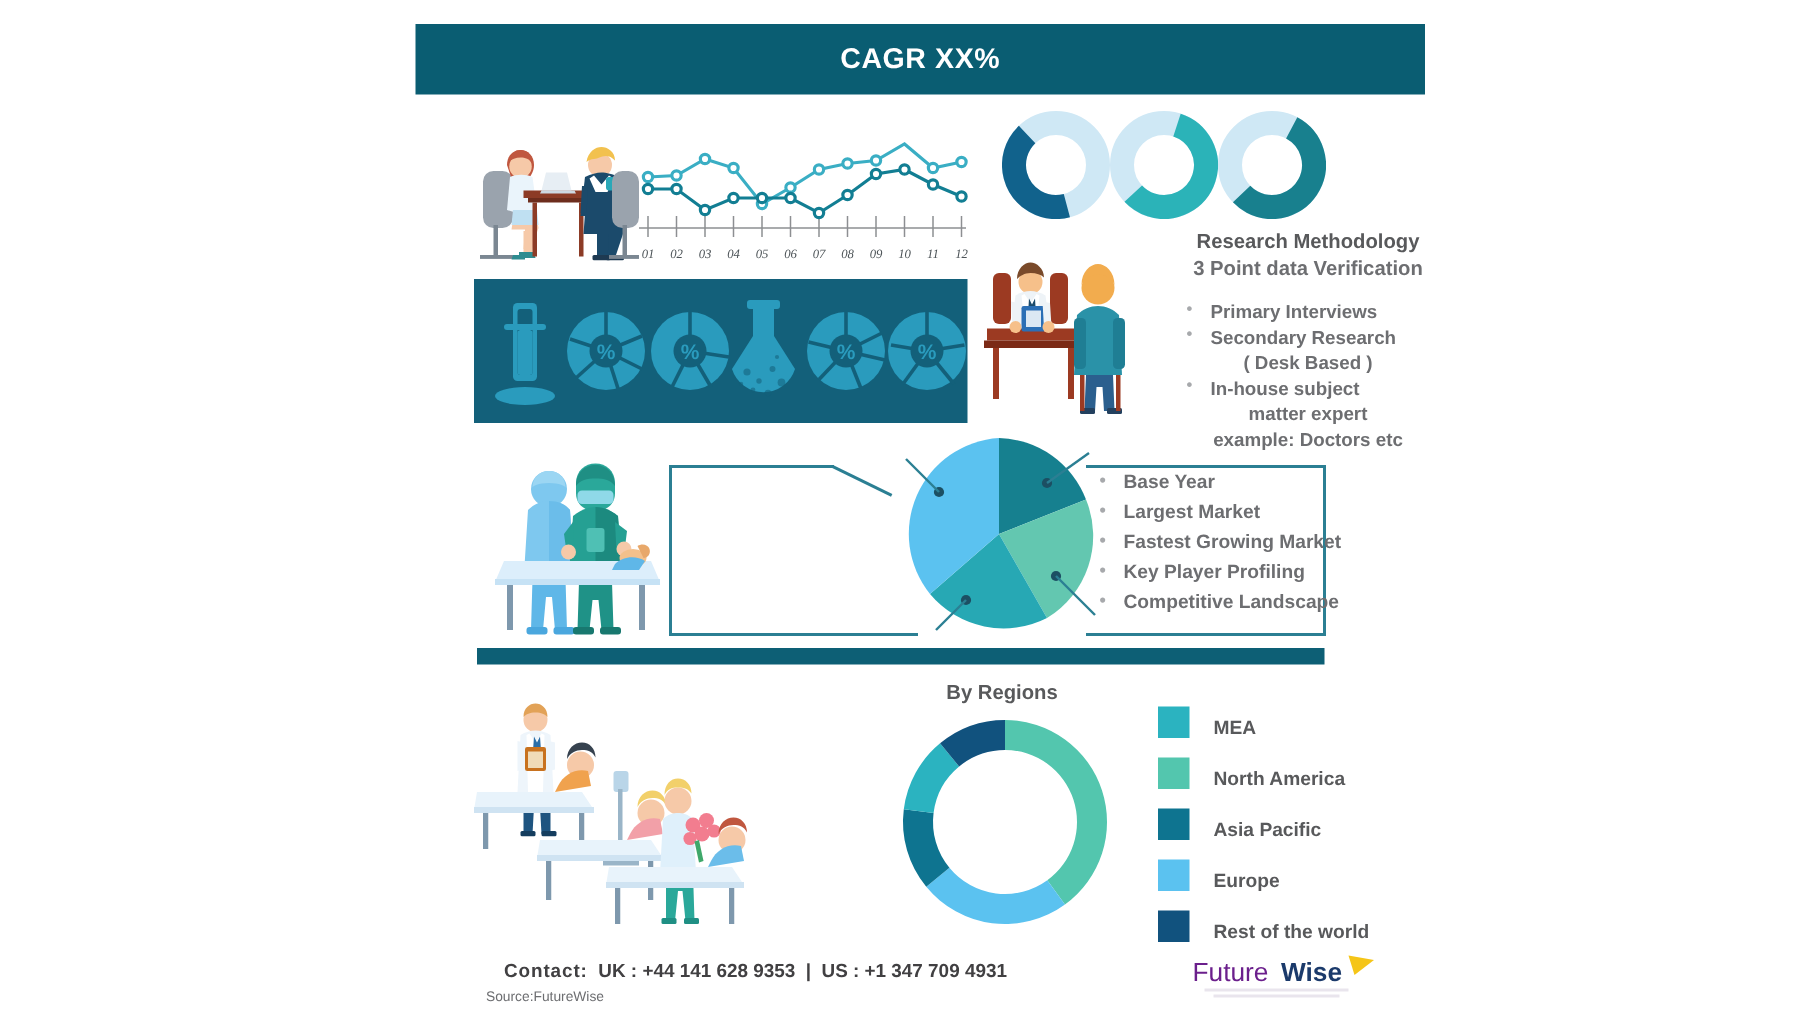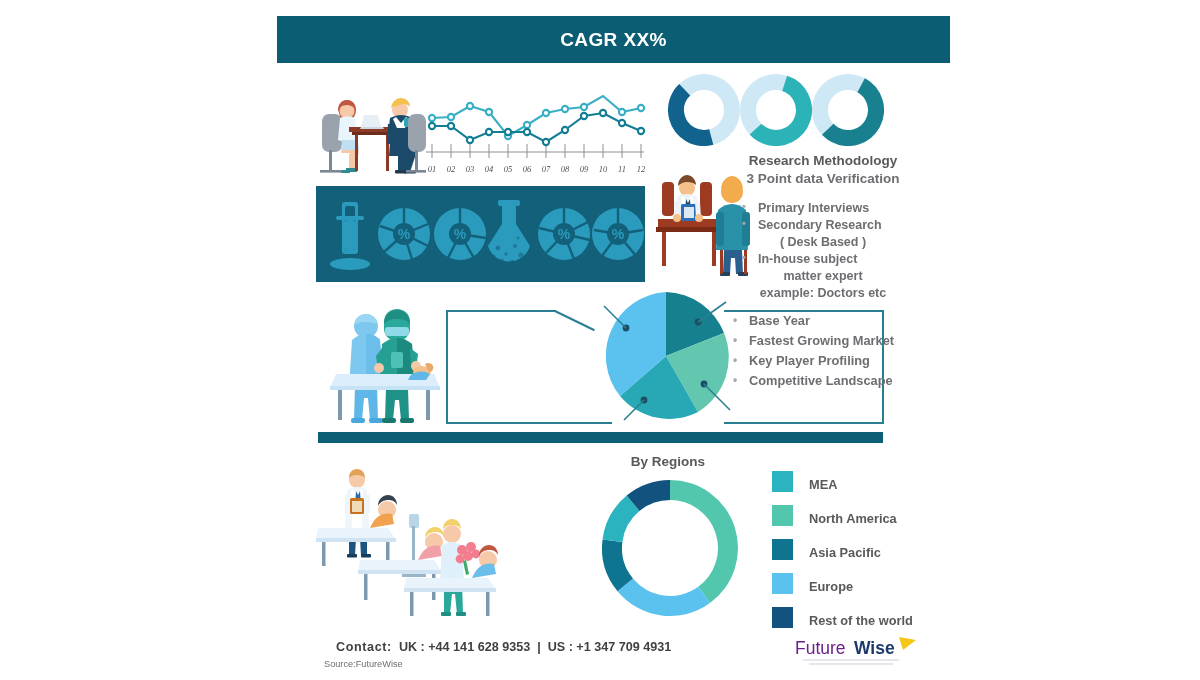--- a/index.html
+++ b/index.html
@@ -47,21 +47,21 @@
   }
 
   
   #section-divider {
     left: 318px; top: 432px;
     width: 565px; height: 11px;
     background: #0d5f75;
   }
 
   
-  #methodology-block { left: 728px; top: 152px; width: 190px; }
+  #methodology-block { left: 777px; top: 152px; width: 190px; }
   .meth-title {
     font-size: 13.5px;
     font-weight: bold;
     color: #58595b;
     text-align: center;
     line-height: 18px;
   }
   .meth-sub {
     font-size: 13.5px;
     font-weight: bold;
@@ -500,20 +500,21 @@
     </g>
   </svg>
 
   <div class="abs bracket" style="left:724px; top:310px; width:160px; height:1.6px;"></div>
   <div class="abs bracket" style="left:882px; top:310px; width:1.6px; height:114px;"></div>
   <div class="abs bracket" style="left:724px; top:422px; width:160px; height:1.6px;"></div>
 
   <div class="abs" id="facts-panel">
     <ul class="bullet-list">
       <li>Base Year</li>
+      <li>Largest Market</li>
       <li>Fastest Growing Market</li>
       <li>Key Player Profiling</li>
       <li>Competitive Landscape</li>
     </ul>
   </div>
 
   <div class="abs" id="section-divider"></div>
 
   <svg class="abs" style="left:316px; top:458px;" width="200" height="160" viewBox="0 0 200 160">
 

